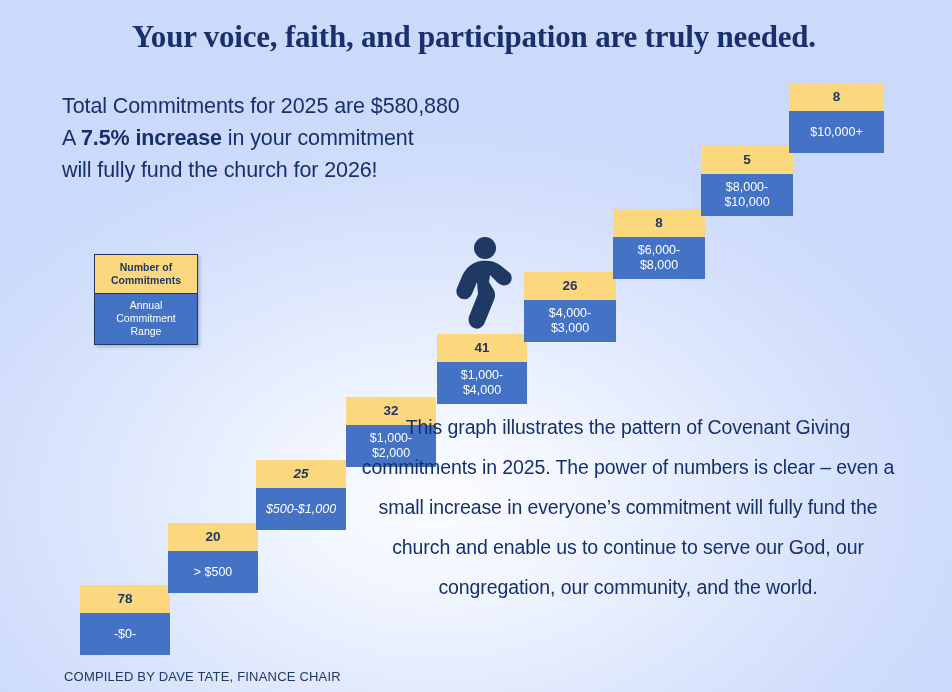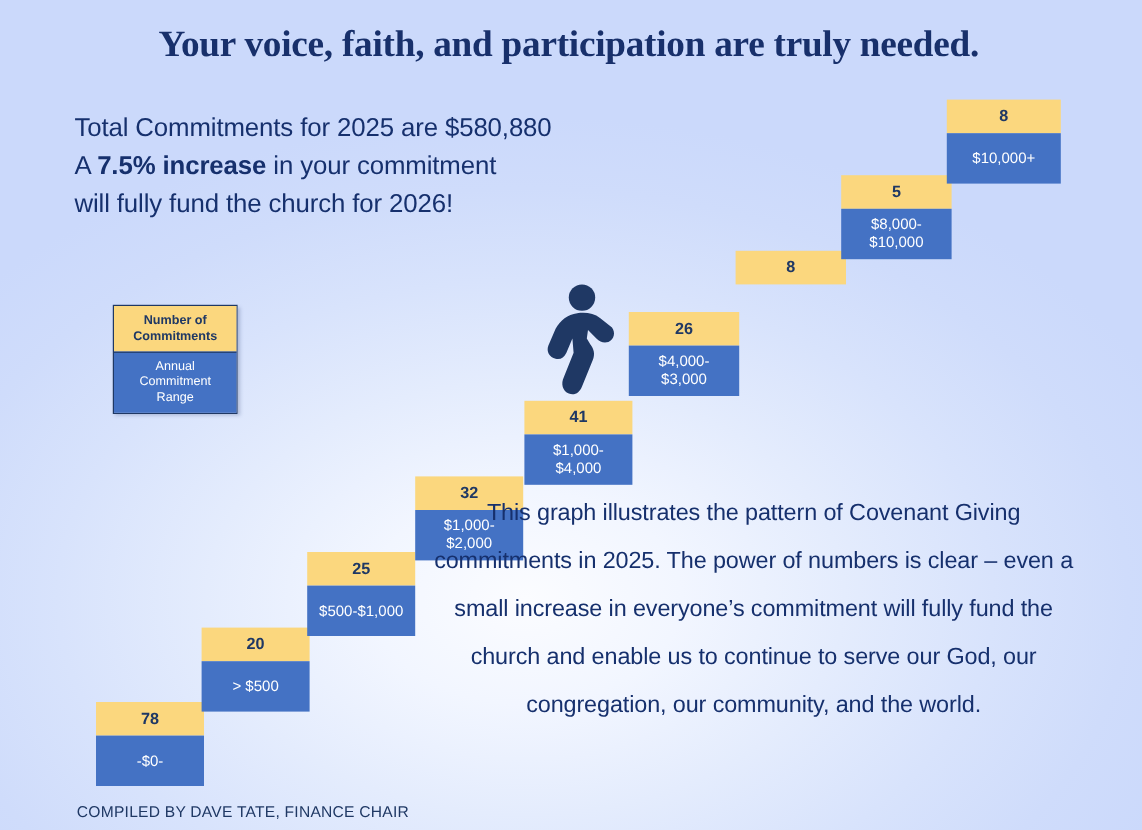--- a/index.html
+++ b/index.html
@@ -170,41 +170,43 @@
 
   <div id="steps-layer">
       <div class="step" style="left: 80px; top: 585px; width: 90px;">
         <div class="count" style="height: 28px;">78</div>
         <div class="range" style="height: 42px;">-$0-</div>
       </div>
       <div class="step" style="left: 168px; top: 523px; width: 90px;">
         <div class="count" style="height: 28px;">20</div>
         <div class="range" style="height: 42px;">&gt; $500</div>
       </div>
-      <div class="step" style="left: 256px; top: 460px; width: 90px;">
+      <div class="step" style="left: 256px; top: 460px; width: 90px; font-style: italic;">
         <div class="count" style="height: 28px;">25</div>
         <div class="range" style="height: 42px;">$500-$1,000</div>
       </div>
       <div class="step" style="left: 346px; top: 397px; width: 90px;">
         <div class="count" style="height: 28px;">32</div>
         <div class="range" style="height: 42px;">$1,000-
 $2,000</div>
       </div>
       <div class="step" style="left: 437px; top: 334px; width: 90px;">
         <div class="count" style="height: 28px;">41</div>
         <div class="range" style="height: 42px;">$1,000-
 $4,000</div>
       </div>
-      <div class="step" style="left: 524px; top: 260px; width: 92px;">
+      <div class="step" style="left: 524px; top: 272px; width: 92px;">
         <div class="count" style="height: 28px;">26</div>
         <div class="range" style="height: 42px;">$4,000-
 $3,000</div>
       </div>
       <div class="step" style="left: 613px; top: 209px; width: 92px;">
         <div class="count" style="height: 28px;">8</div>
+        <div class="range" style="height: 42px;">$6,000-
+$8,000</div>
       </div>
       <div class="step" style="left: 701px; top: 146px; width: 92px;">
         <div class="count" style="height: 28px;">5</div>
         <div class="range" style="height: 42px;">$8,000-
 $10,000</div>
       </div>
       <div class="step" style="left: 789px; top: 83px; width: 95px;">
         <div class="count" style="height: 28px;">8</div>
         <div class="range" style="height: 42px;">$10,000+</div>
       </div>

